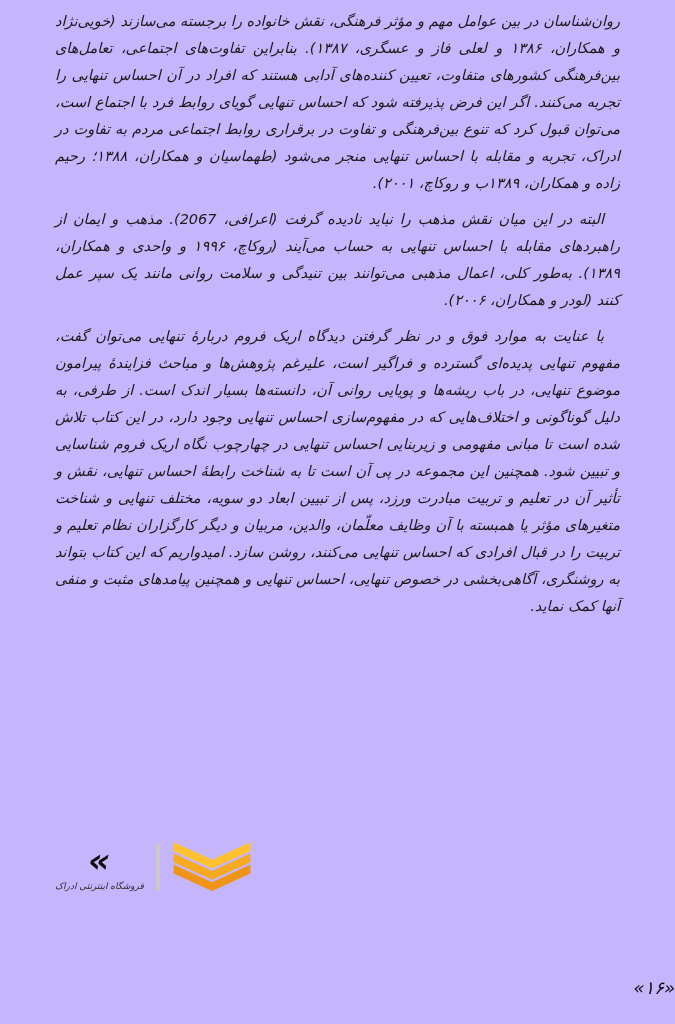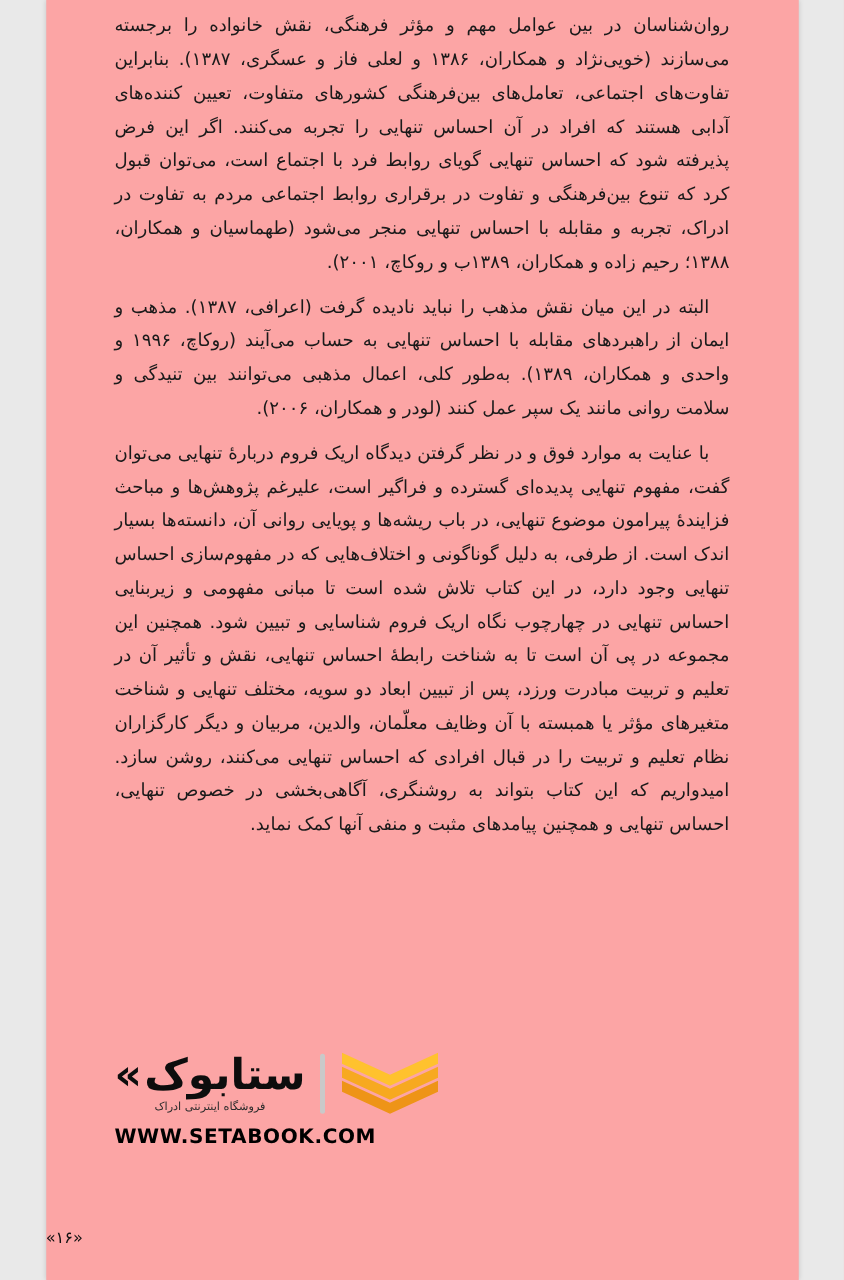--- a/index.html
+++ b/index.html
@@ -1,23 +1,24 @@
 <!DOCTYPE html>
 <html lang="fa" dir="rtl"><head>
 <meta charset="utf-8">
 <style>
   html,body{margin:0;padding:0;background:#e9e9e9;}
   .page{
     position:relative;
-    width:602px;height:1024px;
+    width:675px;height:1024px;
     margin:0 auto;
-    background:#fca5a5;
+    background:#c4b5fd;
     font-family:"DejaVu Sans",sans-serif;
     overflow:hidden;
     box-shadow:0 0 4px rgba(0,0,0,.15);
+    font-style:italic;
   }
   .text-block{
     position:absolute;
     top:8px;right:55px;left:55px;
     direction:rtl;
     text-align:justify;
     font-size:14.5px;
     line-height:27px;
     color:#1a1a1a;
   }
@@ -75,51 +76,49 @@
     left:55px;top:899px;
     direction:ltr;
     font-size:16px;
     font-weight:bold;
     letter-spacing:0.5px;
     color:#000000;
   }
   .page-num{
     position:absolute;
     bottom:26px;left:0;right:0;
-    text-align:left;
-    font-size:13px;
+    text-align:right;
+    font-size:18px;
     color:#111111;
     direction:rtl;
   }
 </style>
 </head>
 <body>
 
 <div class="page">
 
   <div class="text-block">
     <p>روان‌شناسان در بین عوامل مهم و مؤثر فرهنگی، نقش خانواده را برجسته می‌سازند (خویی‌نژاد و همکاران، ۱۳۸۶ و لعلی فاز و عسگری، ۱۳۸۷). بنابراین تفاوت‌های اجتماعی، تعامل‌های بین‌فرهنگی کشورهای متفاوت، تعیین کننده‌های آدابی هستند که افراد در آن احساس تنهایی را تجربه می‌کنند. اگر این فرض پذیرفته شود که احساس تنهایی گویای روابط فرد با اجتماع است، می‌توان قبول کرد که تنوع بین‌فرهنگی و تفاوت در برقراری روابط اجتماعی مردم به تفاوت در ادراک، تجربه و مقابله با احساس تنهایی منجر می‌شود (طهماسیان و همکاران، ۱۳۸۸؛ رحیم زاده و همکاران، ۱۳۸۹ب و روکاچ، ۲۰۰۱).</p>
-    <p class="indent">البته در این میان نقش مذهب را نباید نادیده گرفت (اعرافی، ۱۳۸۷). مذهب و ایمان از راهبردهای مقابله با احساس تنهایی به حساب می‌آیند (روکاچ، ۱۹۹۶ و واحدی و همکاران، ۱۳۸۹). به‌طور کلی، اعمال مذهبی می‌توانند بین تنیدگی و سلامت روانی مانند یک سپر عمل کنند (لودر و همکاران، ۲۰۰۶).</p>
+    <p class="indent">البته در این میان نقش مذهب را نباید نادیده گرفت (اعرافی، 2067). مذهب و ایمان از راهبردهای مقابله با احساس تنهایی به حساب می‌آیند (روکاچ، ۱۹۹۶ و واحدی و همکاران، ۱۳۸۹). به‌طور کلی، اعمال مذهبی می‌توانند بین تنیدگی و سلامت روانی مانند یک سپر عمل کنند (لودر و همکاران، ۲۰۰۶).</p>
     <p class="indent">با عنایت به موارد فوق و در نظر گرفتن دیدگاه اریک فروم دربارهٔ تنهایی می‌توان گفت، مفهوم تنهایی پدیده‌ای گسترده و فراگیر است، علیرغم پژوهش‌ها و مباحث فزایندهٔ پیرامون موضوع تنهایی، در باب ریشه‌ها و پویایی روانی آن، دانسته‌ها بسیار اندک است. از طرفی، به دلیل گوناگونی و اختلاف‌هایی که در مفهوم‌سازی احساس تنهایی وجود دارد، در این کتاب تلاش شده است تا مبانی مفهومی و زیربنایی احساس تنهایی در چهارچوب نگاه اریک فروم شناسایی و تبیین شود. همچنین این مجموعه در پی آن است تا به شناخت رابطهٔ احساس تنهایی، نقش و تأثیر آن در تعلیم و تربیت مبادرت ورزد، پس از تبیین ابعاد دو سویه، مختلف تنهایی و شناخت متغیرهای مؤثر یا همبسته با آن وظایف معلّمان، والدین، مربیان و دیگر کارگزاران نظام تعلیم و تربیت را در قبال افرادی که احساس تنهایی می‌کنند، روشن سازد. امیدواریم که این کتاب بتواند به روشنگری، آگاهی‌بخشی در خصوص تنهایی، احساس تنهایی و همچنین پیامدهای مثبت و منفی آنها کمک نماید.</p>
   </div>
 
 
   <div class="logo-row">
     <div class="brand">
       <div class="brand-name">
         <span>«</span>
-        <span>ستابوک</span>
       </div>
       <div class="brand-sub">فروشگاه اینترنتی ادراک</div>
     </div>
     <div class="logo-divider"></div>
     <svg class="logo-mark" viewBox="0 0 100 66" xmlns="http://www.w3.org/2000/svg" aria-hidden="true">
       <path d="M2,2 L50,24 L98,2 L98,13 L50,35 L2,13 Z" fill="#ffc22e"></path>
       <path d="M2,16 L50,38 L98,16 L98,27 L50,49 L2,27 Z" fill="#f7a920"></path>
       <path d="M2,30 L50,52 L98,30 L98,41 L50,63 L2,41 Z" fill="#ee9417"></path>
     </svg>
   </div>
 
-  <div class="logo-url">WWW.SETABOOK.COM</div>
 
   <div class="page-num">«۱۶»</div>
 
 </div>
 
 </body></html>

